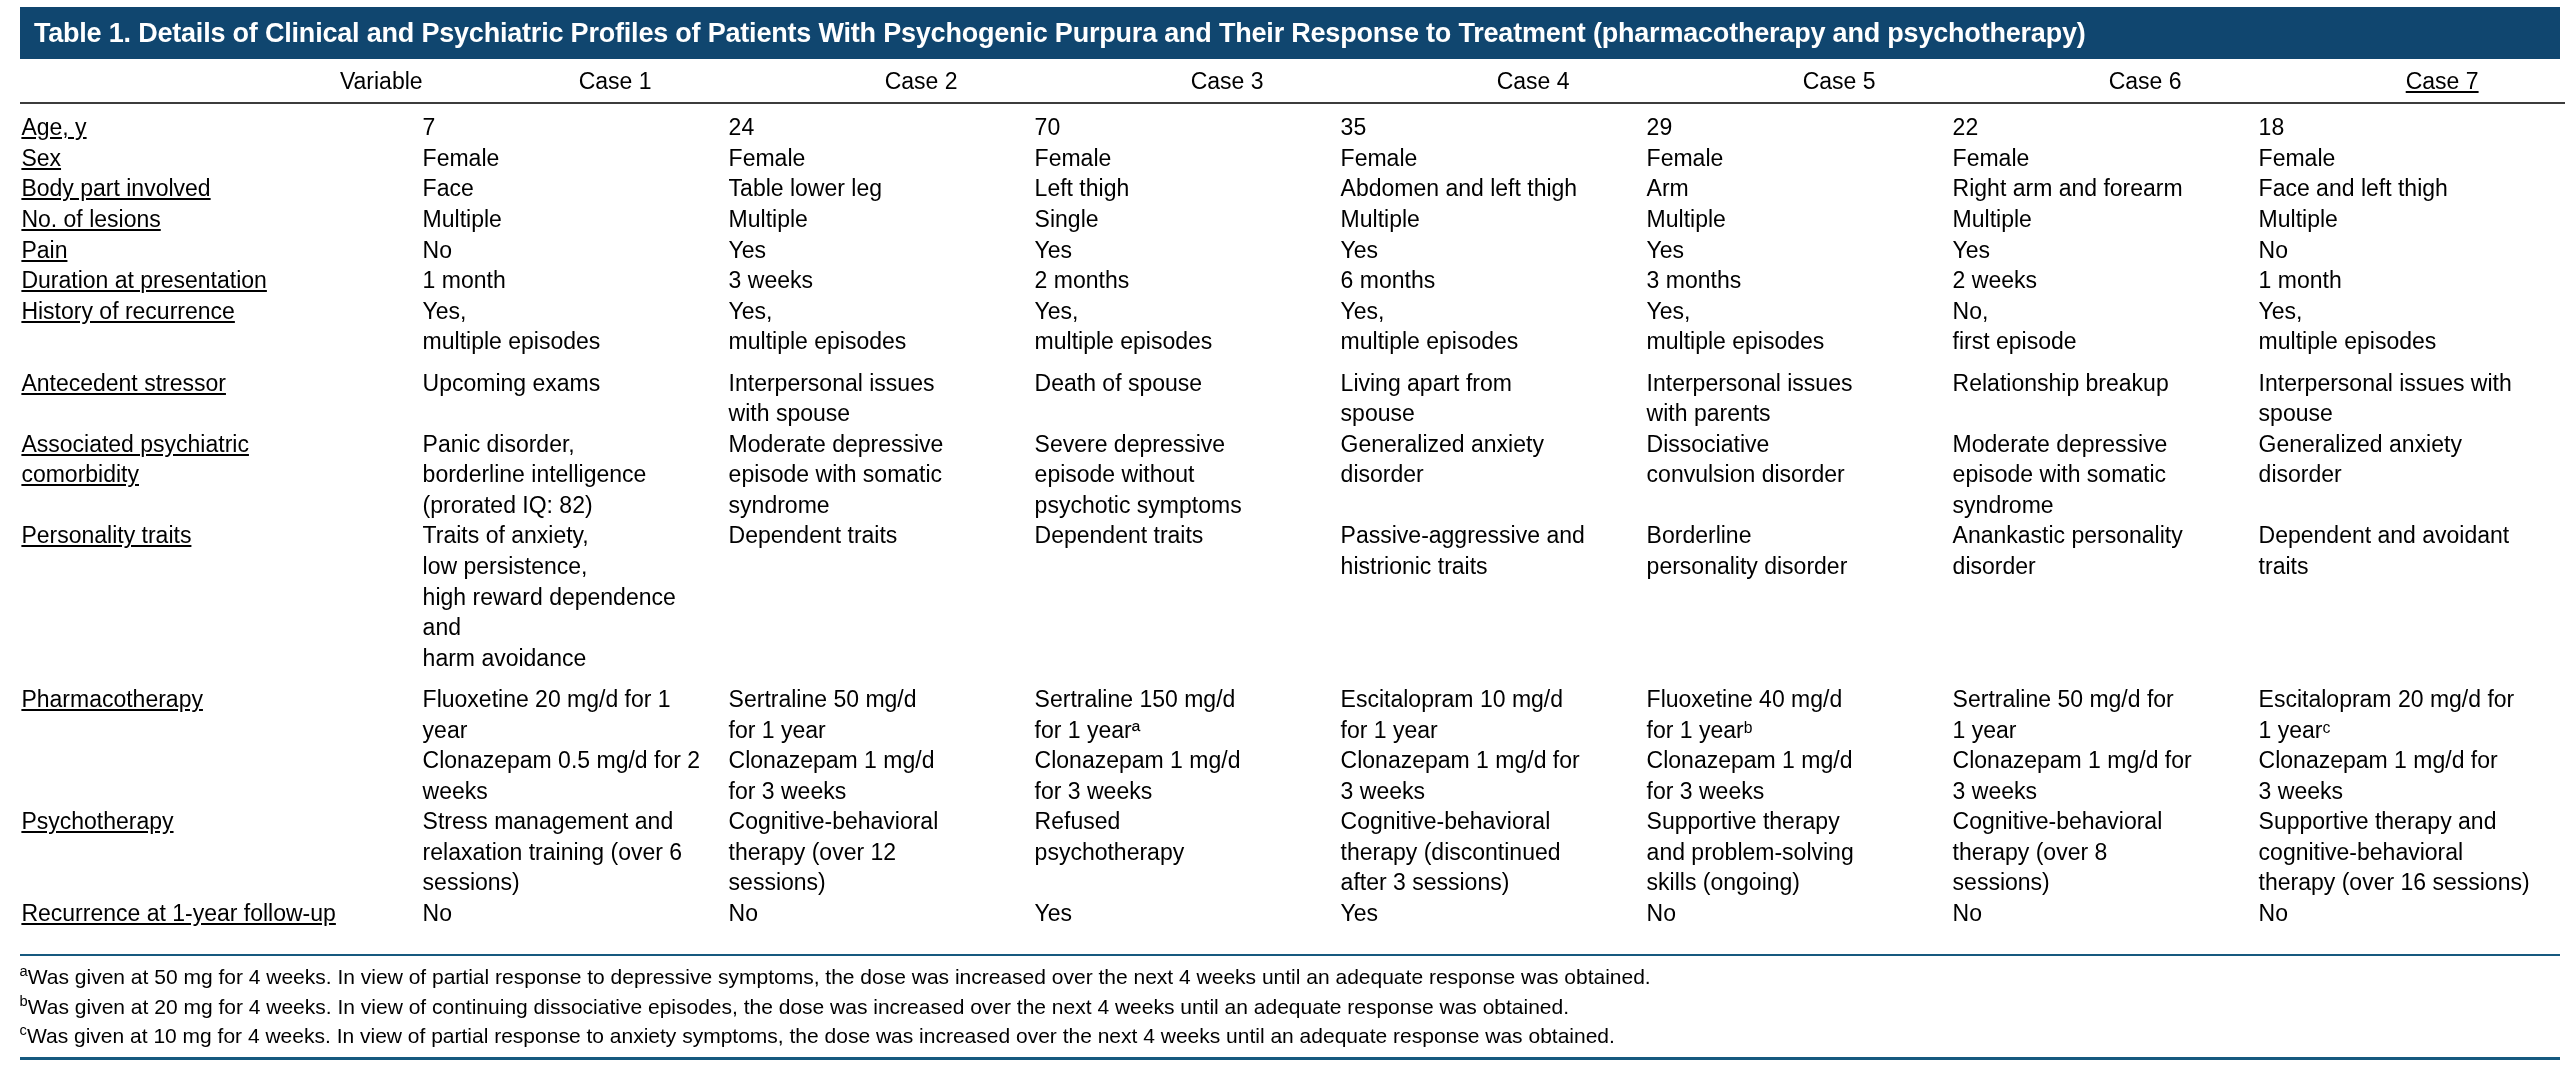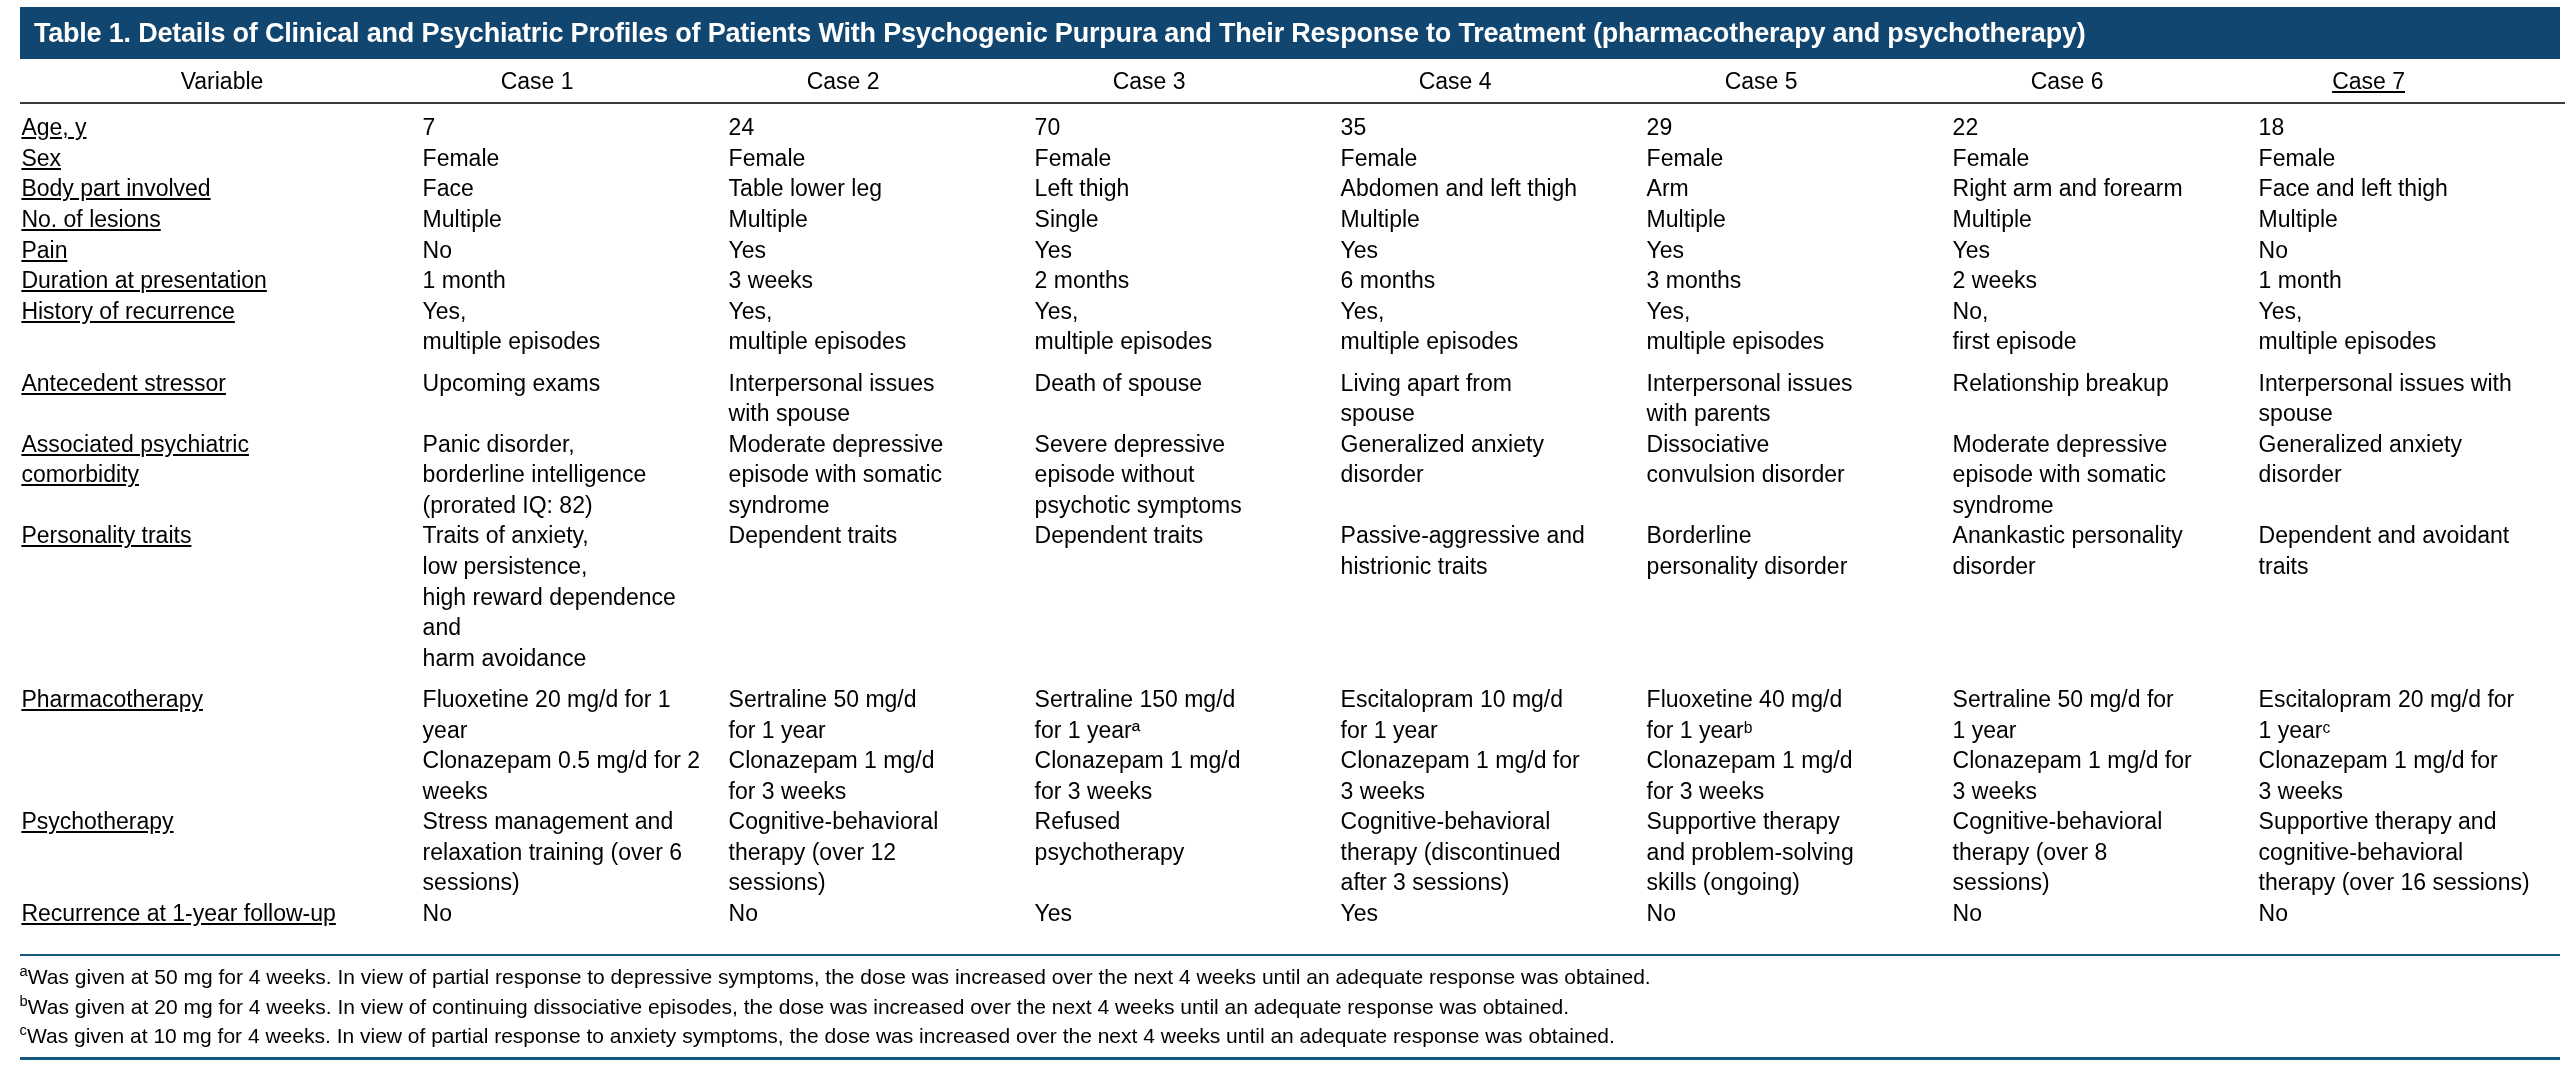--- a/index.html
+++ b/index.html
@@ -52,24 +52,25 @@
   table.tbl col.c-case { width: 306px; }
 
   thead th {
     font-weight: normal;
     font-size: 23px;
     padding: 9px 0 7.1px 0;
     vertical-align: bottom;
     border-bottom: 2.7px solid #3c3c3c;
   }
   th.h-var {
-    text-align: center;
+    text-align: right;
     padding-left: 1.8px;
   }
   th.h-case {
+    text-align: right;
     padding-right: 77px;
   }
   th.h-case.h-last {
     padding-right: 86px;
     text-decoration: underline;
   }
 
   tbody td {
     vertical-align: top;
     font-size: 23px;

